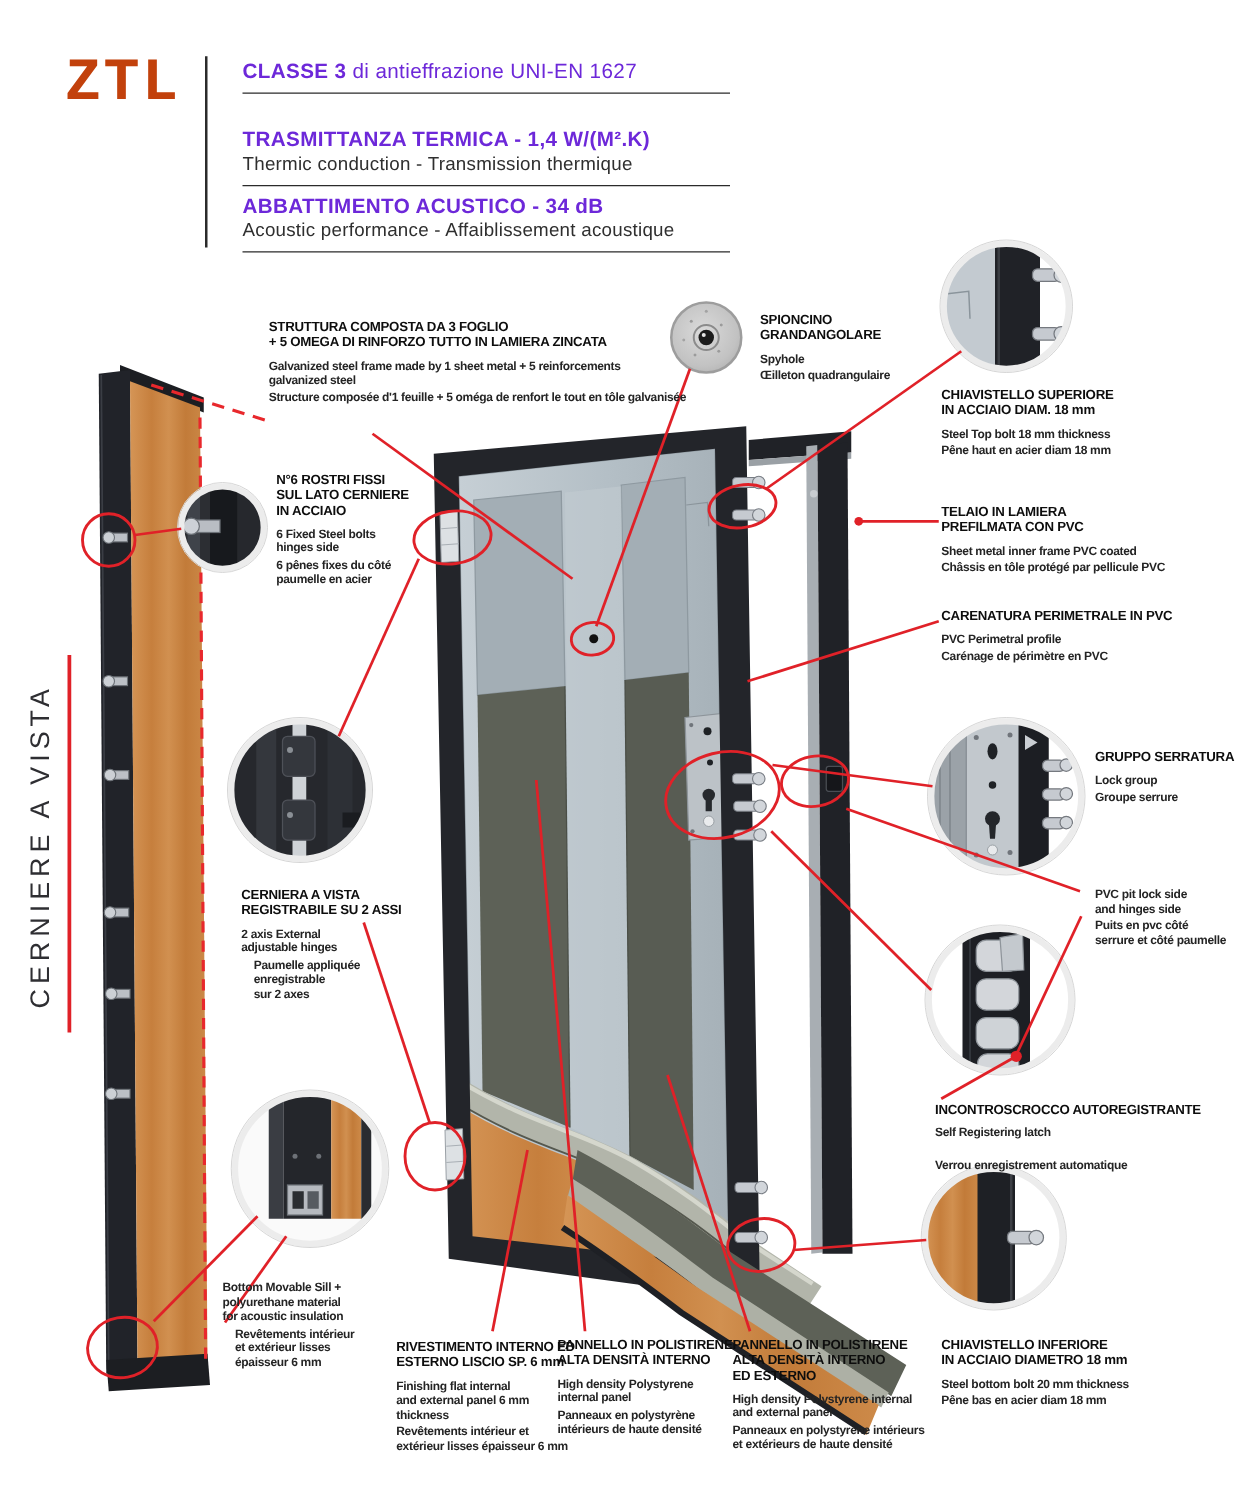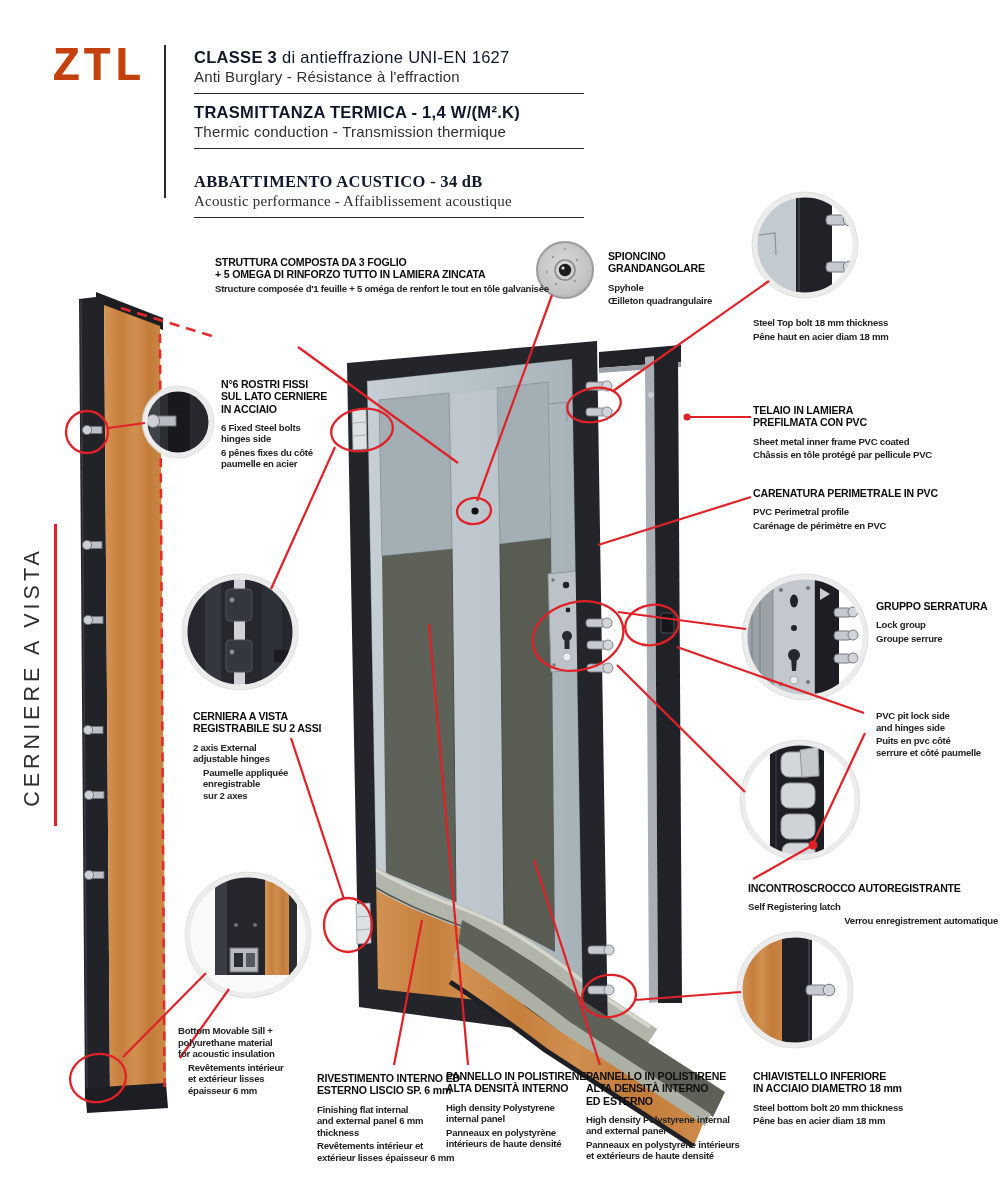--- a/index.html
+++ b/index.html
@@ -8,50 +8,49 @@
     font-family:"Liberation Sans","DejaVu Sans",sans-serif;
     overflow:hidden;
   }
   
   .logo{
     position:absolute;left:52px;top:40px;font-size:48px;font-weight:bold;
     color:#c2410c;letter-spacing:2px;font-family:Liberation Mono, monospace;
   }
   .hdr-divider{position:absolute;left:164px;top:45px;width:1.5px;height:153px;background:#2b2b2b;}
   .spec{position:absolute;left:194px;width:390px;border-bottom:1.4px solid #2b2b2b;padding-bottom:6px;}
-  .spec .t{font-size:16.5px;color:#0f172a;letter-spacing:.3px;line-height:1.2;}
+  .spec .t{font-size:16.5px;color:#6d28d9;letter-spacing:.3px;line-height:1.2;}
   .spec .t .b{font-weight:bold;}
   .spec .s{font-size:15px;color:#2f2f2f;letter-spacing:.2px;line-height:1.25;}
-  #spec1{top:48px;} #spec2{top:103px;} #spec3{top:172px;font-family:Liberation Serif, serif;}
+  #spec1{top:48px;} #spec2{top:103px;} #spec3{top:156px;}
   
   .side-label{
     position:absolute;left:-118px;top:655px;width:300px;height:44px;
     transform:rotate(-90deg);font-size:21.5px;letter-spacing:4px;color:#2e2e32;
     text-align:center;line-height:44px;white-space:nowrap;
   }
   .side-redline{position:absolute;left:54px;top:524px;width:2.6px;height:302px;background:#e02128;}
   
   .ann{position:absolute;z-index:5;}
   .ann p{margin:0;white-space:pre-line;}
   .ann .it{font-size:10.6px;font-weight:bold;color:#0d0d0d;line-height:1.16;letter-spacing:-.2px;}
   .ann .en{font-size:9.6px;font-weight:bold;color:#242424;line-height:1.2;letter-spacing:-.25px;margin-top:7px;}
   .ann .fr{font-size:9.6px;font-weight:bold;color:#242424;line-height:1.2;letter-spacing:-.25px;margin-top:2px;}
-  .ann .tight{margin-top:2px;text-align:right;}
+  .ann .tight{margin-top:14px;}
   .ann .ind{padding-left:10px;}
   svg{position:absolute;left:0;top:0;z-index:1;}
 </style>
 </head>
 <body>
 
 <div class="logo">ZTL</div>
 <div class="hdr-divider"></div>
 
 <div class="spec" id="spec1">
   <div class="t"><span class="b">CLASSE 3</span><span> di antieffrazione UNI-EN 1627</span></div>
-  <div class="s">Anti Burglary - Résistance à l'effraction</div>
 </div>
 <div class="spec" id="spec2">
   <div class="t"><span class="b">TRASMITTANZA TERMICA - 1,4 W/(M².K)</span><span></span></div>
   <div class="s">Thermic conduction - Transmission thermique</div>
 </div>
 <div class="spec" id="spec3">
   <div class="t"><span class="b">ABBATTIMENTO ACUSTICO - 34 dB</span><span></span></div>
   <div class="s">Acoustic performance - Affaiblissement acoustique</div>
 </div>
 
@@ -406,31 +405,35 @@
     <line x1="206" y1="973" x2="123" y2="1057"></line>
     <line x1="229" y1="989" x2="180" y2="1058"></line>
     <circle cx="687" cy="417" r="3.5" fill="#e02128" stroke="none"></circle>
     <circle cx="813" cy="845" r="4.5" fill="#e02128" stroke="none"></circle>
   </g>
 </svg>
 
 <div class="ann" style="left:215px;top:256px;width:335px">
   <p class="it">STRUTTURA COMPOSTA DA 3 FOGLIO
 + 5 OMEGA DI RINFORZO TUTTO IN LAMIERA ZINCATA</p>
+  <p class="en">Galvanized steel frame made by 1 sheet metal + 5 reinforcements
+galvanized steel</p>
   <p class="fr">Structure composée d'1 feuille + 5 oméga de renfort le tout en tôle galvanisée</p>
 </div>
 
 <div class="ann" style="left:608px;top:250px;width:170px">
   <p class="it">SPIONCINO
 GRANDANGOLARE</p>
   <p class="en">Spyhole</p>
   <p class="fr">Œilleton quadrangulaire</p>
 </div>
 
 <div class="ann" style="left:753px;top:310px;width:225px">
+  <p class="it">CHIAVISTELLO SUPERIORE
+IN ACCIAIO DIAM. 18 mm</p>
   <p class="en">Steel Top bolt 18 mm thickness</p>
   <p class="fr">Pêne haut en acier diam 18 mm</p>
 </div>
 
 <div class="ann" style="left:753px;top:404px;width:225px">
   <p class="it">TELAIO IN LAMIERA
 PREFILMATA CON PVC</p>
   <p class="en">Sheet metal inner frame PVC coated</p>
   <p class="fr">Châssis en tôle protégé par pellicule PVC</p>
 </div>

